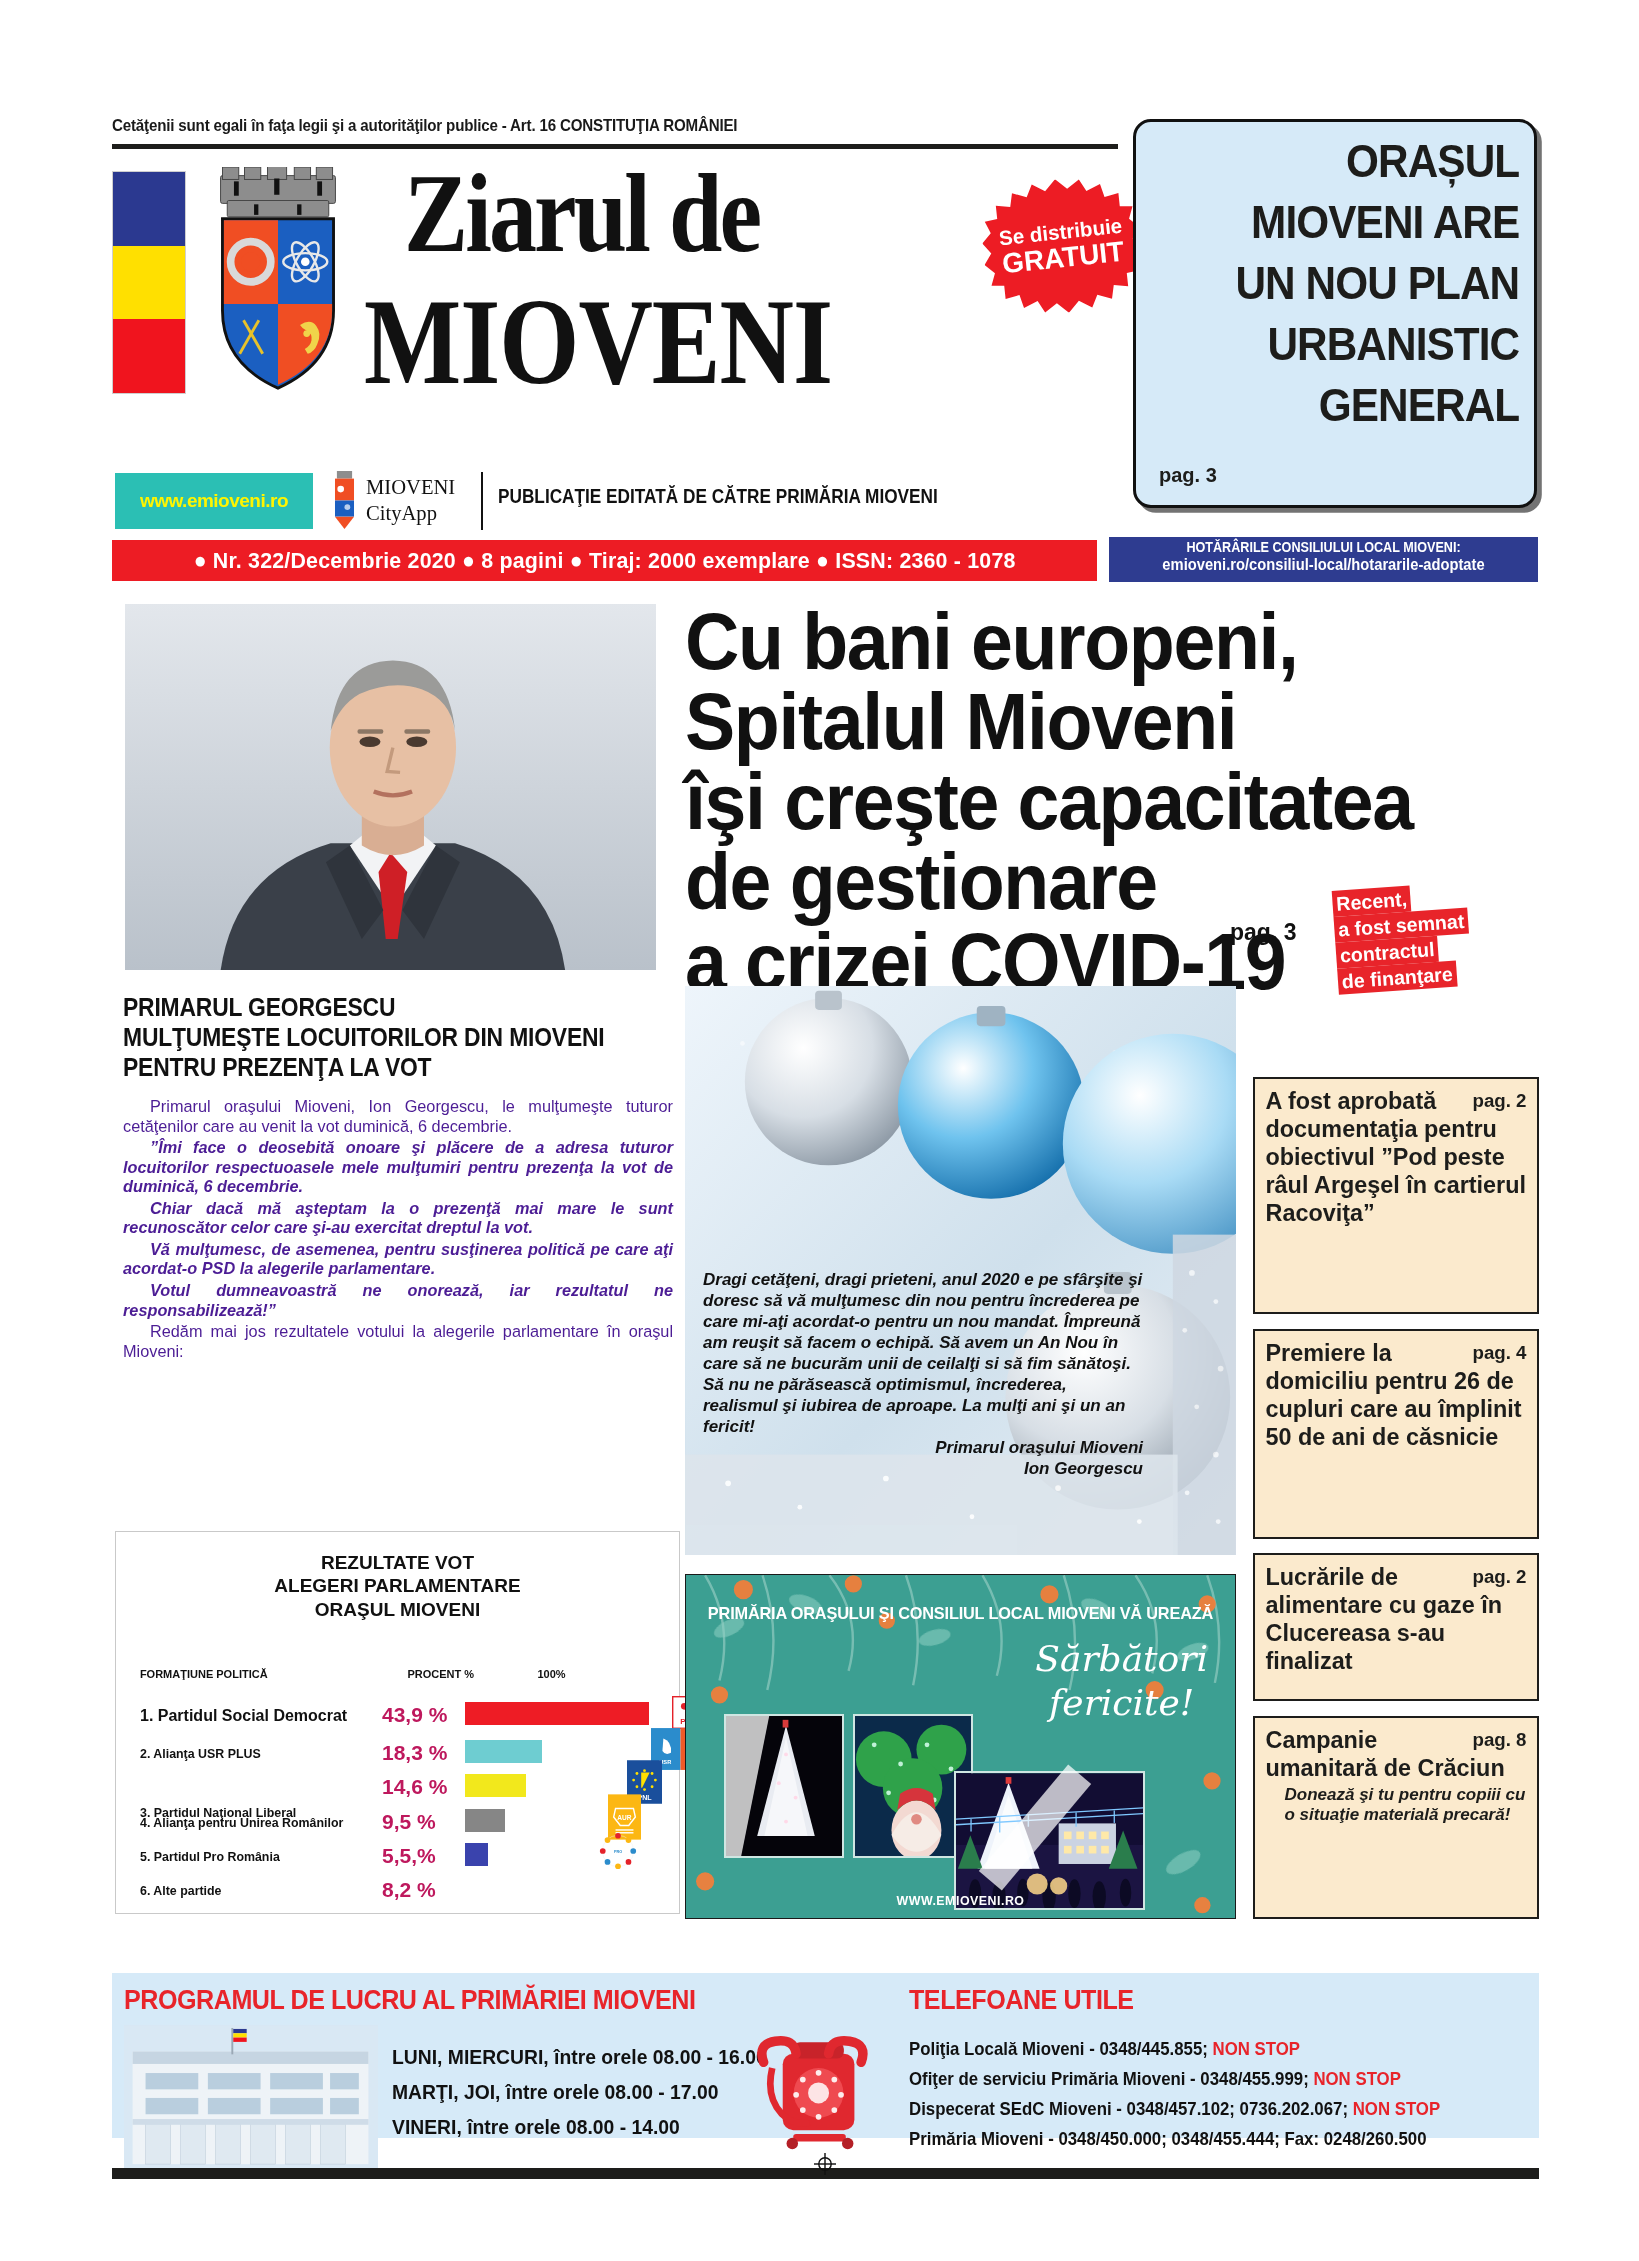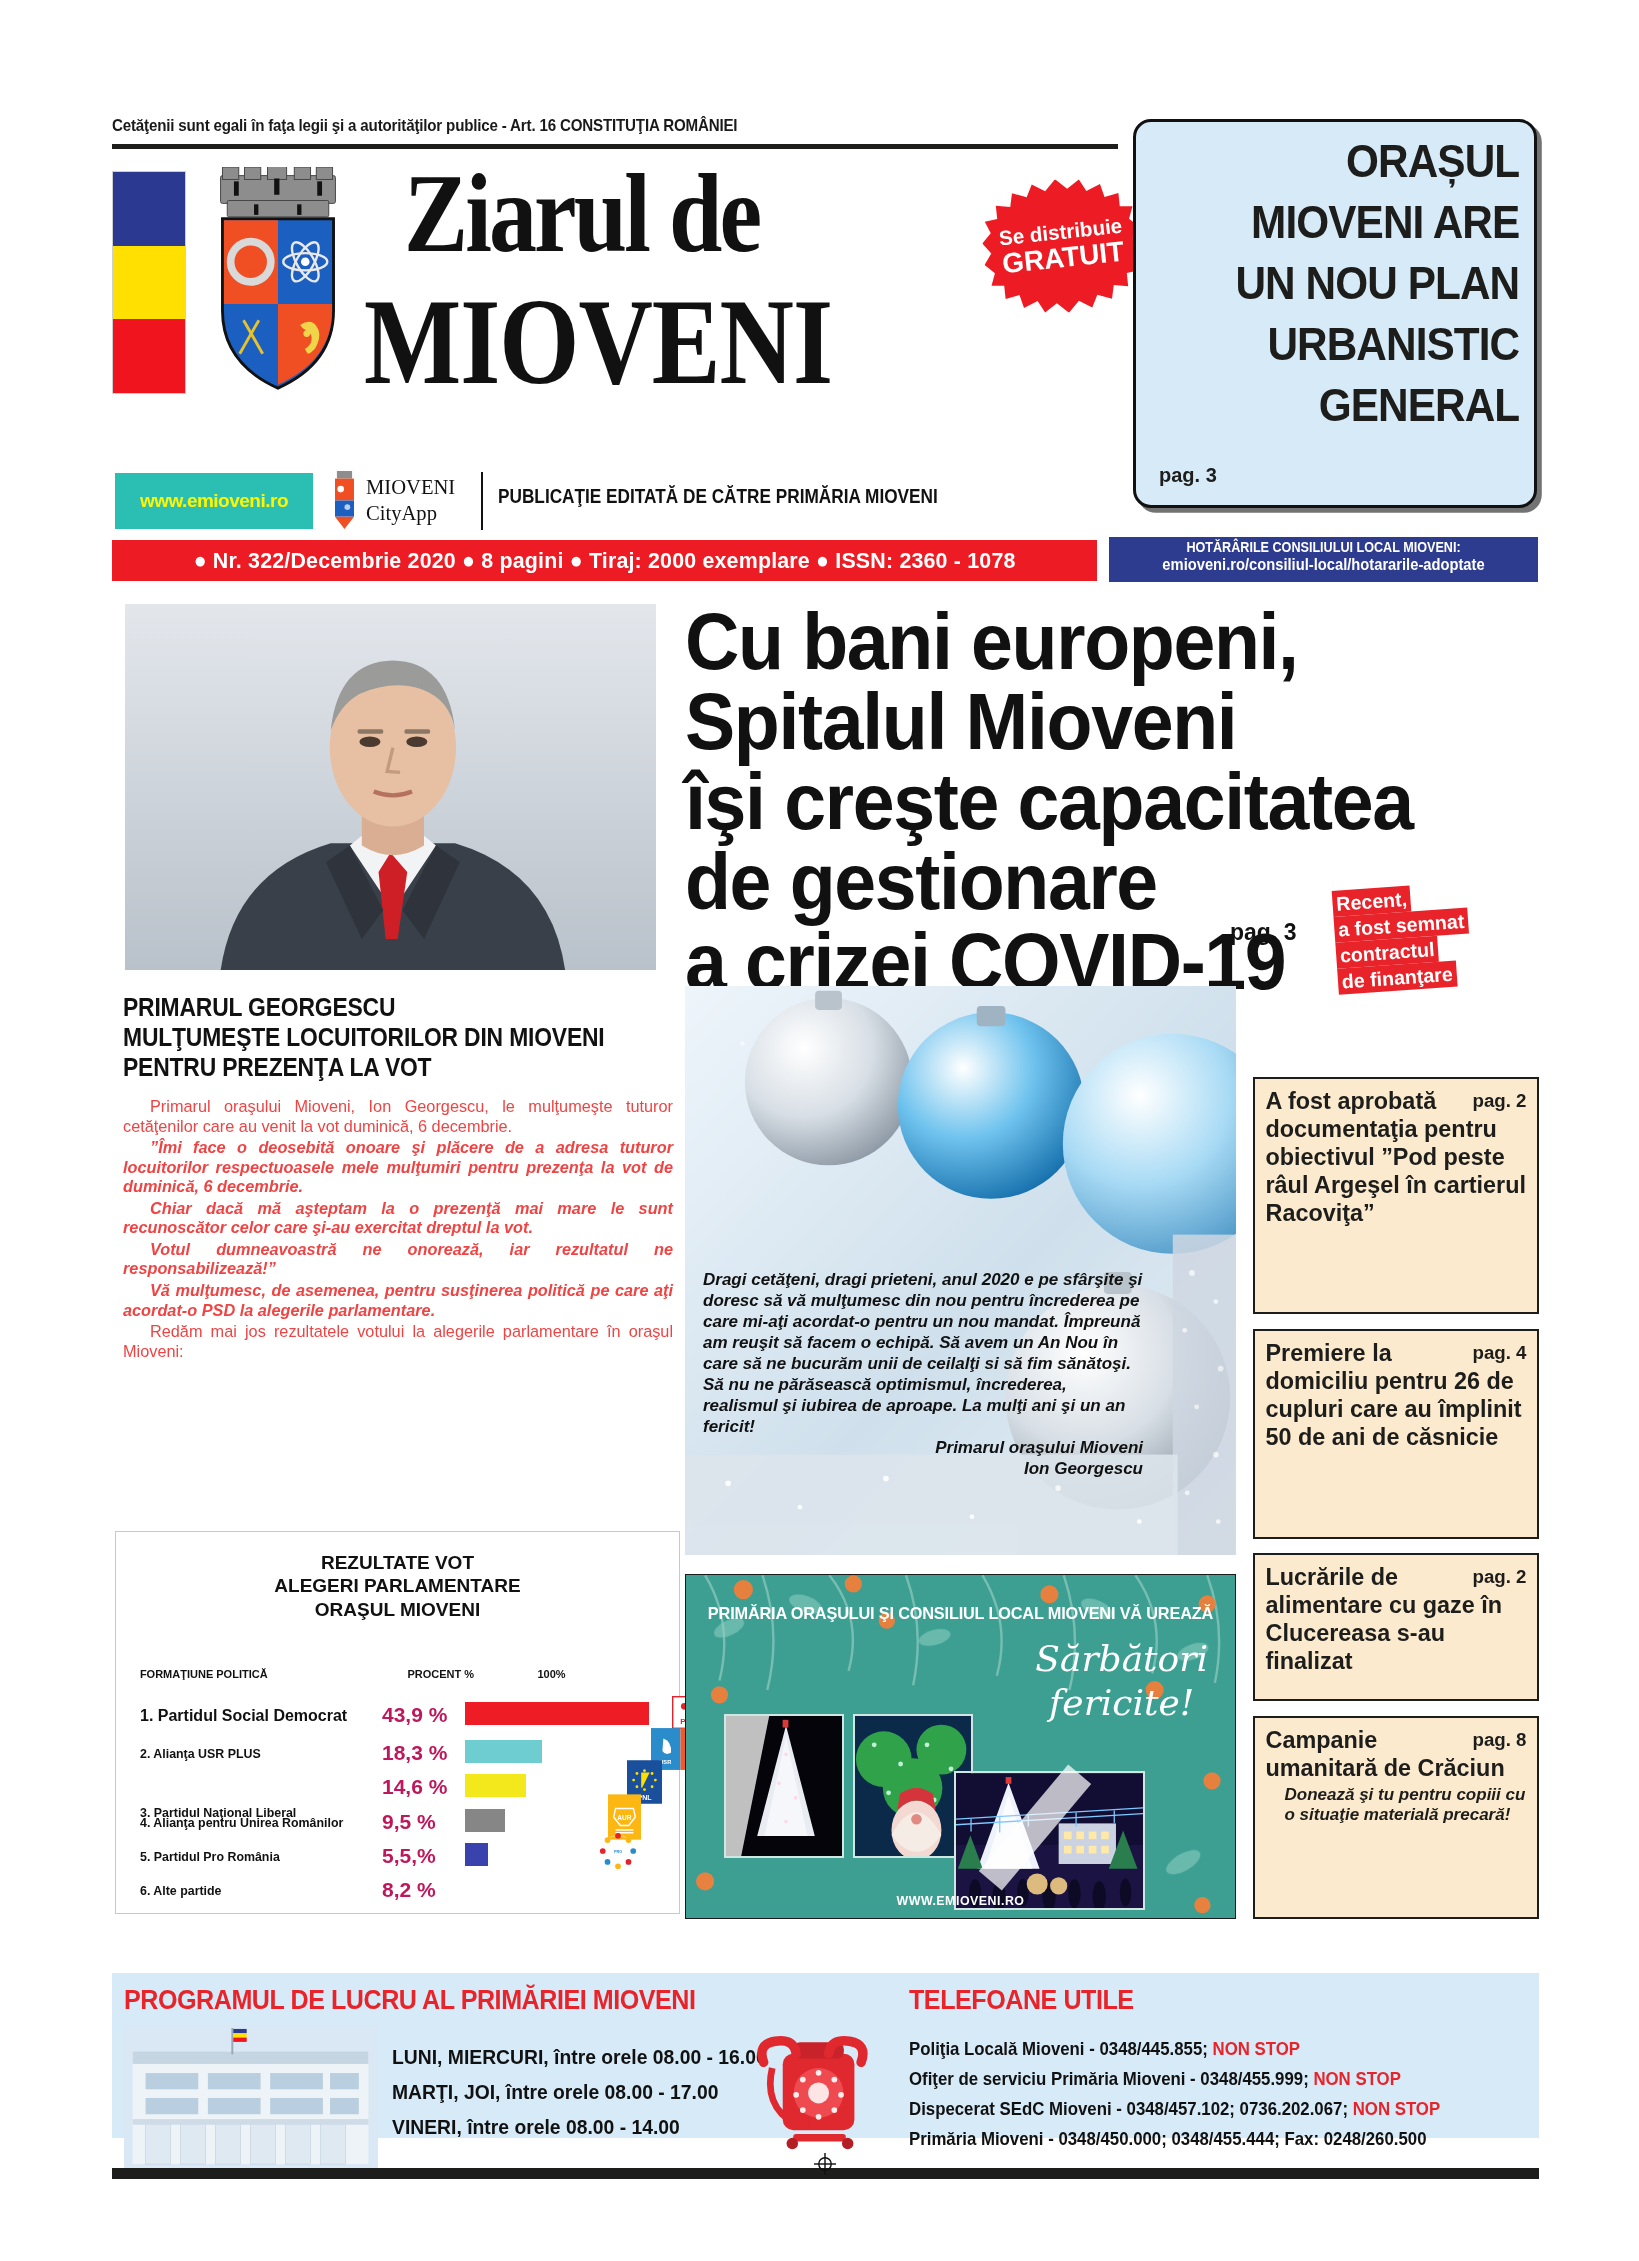--- a/index.html
+++ b/index.html
@@ -128,21 +128,21 @@
   }
 
   .left-head{
     position:absolute; left:123px; top:992px; width:555px;
     font-weight:bold; font-size:26px; line-height:30px; color:#111;
     transform:scaleX(0.88); transform-origin:left top; letter-spacing:-0.2px;
   }
   .left-body{
     position:absolute; left:123px; top:1097px; width:550px;
     font-family:"Liberation Sans", sans-serif; font-size:16.3px; line-height:19.6px;
-    color:#ef4444; text-align:justify;
+    color:#4c1d95; text-align:justify;
   }
   .left-body p{ margin-bottom:1.9px; text-indent:27px; }
   .left-body p.it{ font-style:italic; font-weight:bold; }
 
   
   .votebox{
     position:absolute; left:115px; top:1531px; width:565px; height:383px;
     border:1px solid #c9c9c9; background:#fff;
   }
   .vote-title{
@@ -390,22 +390,22 @@
 
   <div class="left-head">
     <div>PRIMARUL GEORGESCU</div>
     <div>MULŢUMEŞTE LOCUITORILOR DIN MIOVENI</div>
     <div>PENTRU PREZENŢA LA VOT</div>
   </div>
   <div class="left-body">
     <p>Primarul oraşului Mioveni, Ion Georgescu, le mulţumeşte tuturor cetăţenilor care au venit la vot duminică, 6 decembrie.</p>
     <p class="it">”Îmi face o deosebită onoare şi plăcere de a adresa tuturor locuitorilor respectuoasele mele mulţumiri pentru prezenţa la vot de duminică, 6 decembrie.</p>
     <p class="it">Chiar dacă mă aşteptam la o prezenţă mai mare le sunt  recunoscător celor care şi-au exercitat dreptul la vot.</p>
+    <p class="it">Vă mulţumesc, de asemenea, pentru susţinerea politică pe care aţi acordat-o PSD la alegerile parlamentare.</p>
     <p class="it">Votul dumneavoastră ne onorează, iar rezultatul ne responsabilizează!”</p>
-    <p class="it">Vă mulţumesc, de asemenea, pentru susţinerea politică pe care aţi acordat-o PSD la alegerile parlamentare.</p>
     <p>Redăm mai jos rezultatele votului la alegerile parlamentare în oraşul Mioveni:</p>
   </div>
 
   <div class="votebox">
     <div class="vote-title">
       <div>REZULTATE VOT</div>
       <div>ALEGERI PARLAMENTARE</div>
       <div>ORAŞUL MIOVENI</div>
     </div>
     <div class="vote-hdr">

